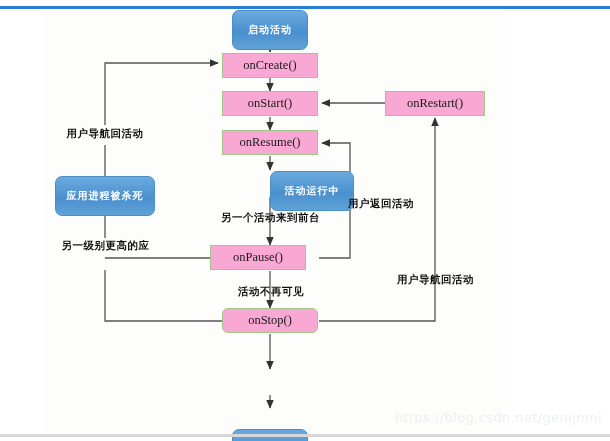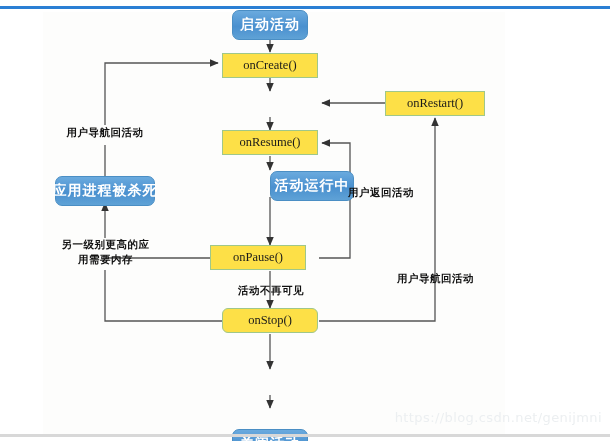--- a/index.html
+++ b/index.html
@@ -45,49 +45,48 @@
   .node {
     position: absolute;
     box-sizing: border-box;
     display: flex;
     align-items: center;
     justify-content: center;
     white-space: nowrap;
   }
   
   .node.method {
-    background: #fde047;
+    background: #f9a8d4;
     border: 1.5px solid #9fc78a;
     font-family: "Liberation Serif", "DejaVu Serif", serif;
     font-size: 12.5px;
     color: #1a1a1a;
     height: 25px;
   }
   
   .node.state {
     background: linear-gradient(180deg, #6aaade 0%, #4a90cf 55%, #5fa2d6 100%);
     border: 1px solid #4a8ec4;
     border-radius: 7px;
     color: #ffffff;
-    font-size: 14px;
+    font-size: 10px;
     font-weight: bold;
-    height: 30px;
+    height: 40px;
     letter-spacing: 1px;
   }
 
   .edge-label {
     position: absolute;
     font-size: 10.5px;
     color: #111111;
     font-weight: bold;
     white-space: nowrap;
     letter-spacing: .5px;
     line-height: 14px;
     text-align: center;
-    font-family: Liberation Mono, monospace;
   }
 
   .watermark {
     position: absolute;
     right: 8px;
     top: 410px;
     font-size: 13px;
     color: #eceff1;
     font-family: "DejaVu Sans", sans-serif;
     letter-spacing: .4px;
@@ -151,20 +150,23 @@
   </svg>
 
   <div class="node state" style="left:232px; top:10px; width:76px;">
     <span>启动活动</span>
   </div>
 
   <div class="node method" style="left:222px; top:53px; width:96px;">
     <span>onCreate()</span>
   </div>
 
+  <div class="node method" style="left:222px; top:91px; width:96px;">
+    <span>onStart()</span>
+  </div>
 
   <div class="node method" style="left:222px; top:130px; width:96px;">
     <span>onResume()</span>
   </div>
 
   <div class="node state" style="left:228px; top:171px; width:84px;margin-left:42px;">
     <span>活动运行中</span>
   </div>
 
   <div class="node method" style="left:210px; top:245px; width:96px;">
@@ -183,26 +185,26 @@
   <div class="node method" style="left:385px; top:91px; width:100px;">
     <span>onRestart()</span>
   </div>
 
   <div class="node state" style="left:55px; top:176px; width:100px;">
     <span>应用进程被杀死</span>
   </div>
 
   <div class="edge-label" style="left:55px; top:126px; width:100px;">用户导航回活动</div>
 
-
-  <div class="edge-label" style="left:336px; top:186px; width:90px;">用户返回活动</div>
+  <div class="edge-label" style="left:198px; top:210px; width:145px;">另一个活动来到前台</div>
+
+  <div class="edge-label" style="left:336px; top:196px; width:90px;">用户返回活动</div>
 
   <div class="edge-label" style="left:38px; top:238px; width:135px;">另一级别更高的应</div>
 
-  <div class="edge-label" style="left:38px; top:253px; width:135px;">用需要内存</div>
 
   <div class="edge-label" style="left:212px; top:284px; width:118px;">活动不再可见</div>
 
   <div class="edge-label" style="left:378px; top:272px; width:115px;">用户导航回活动</div>
 
 
   <div class="watermark">https://blog.csdn.net/genijmni</div>
 
   <div class="bottom-rule"></div>
 </div>

